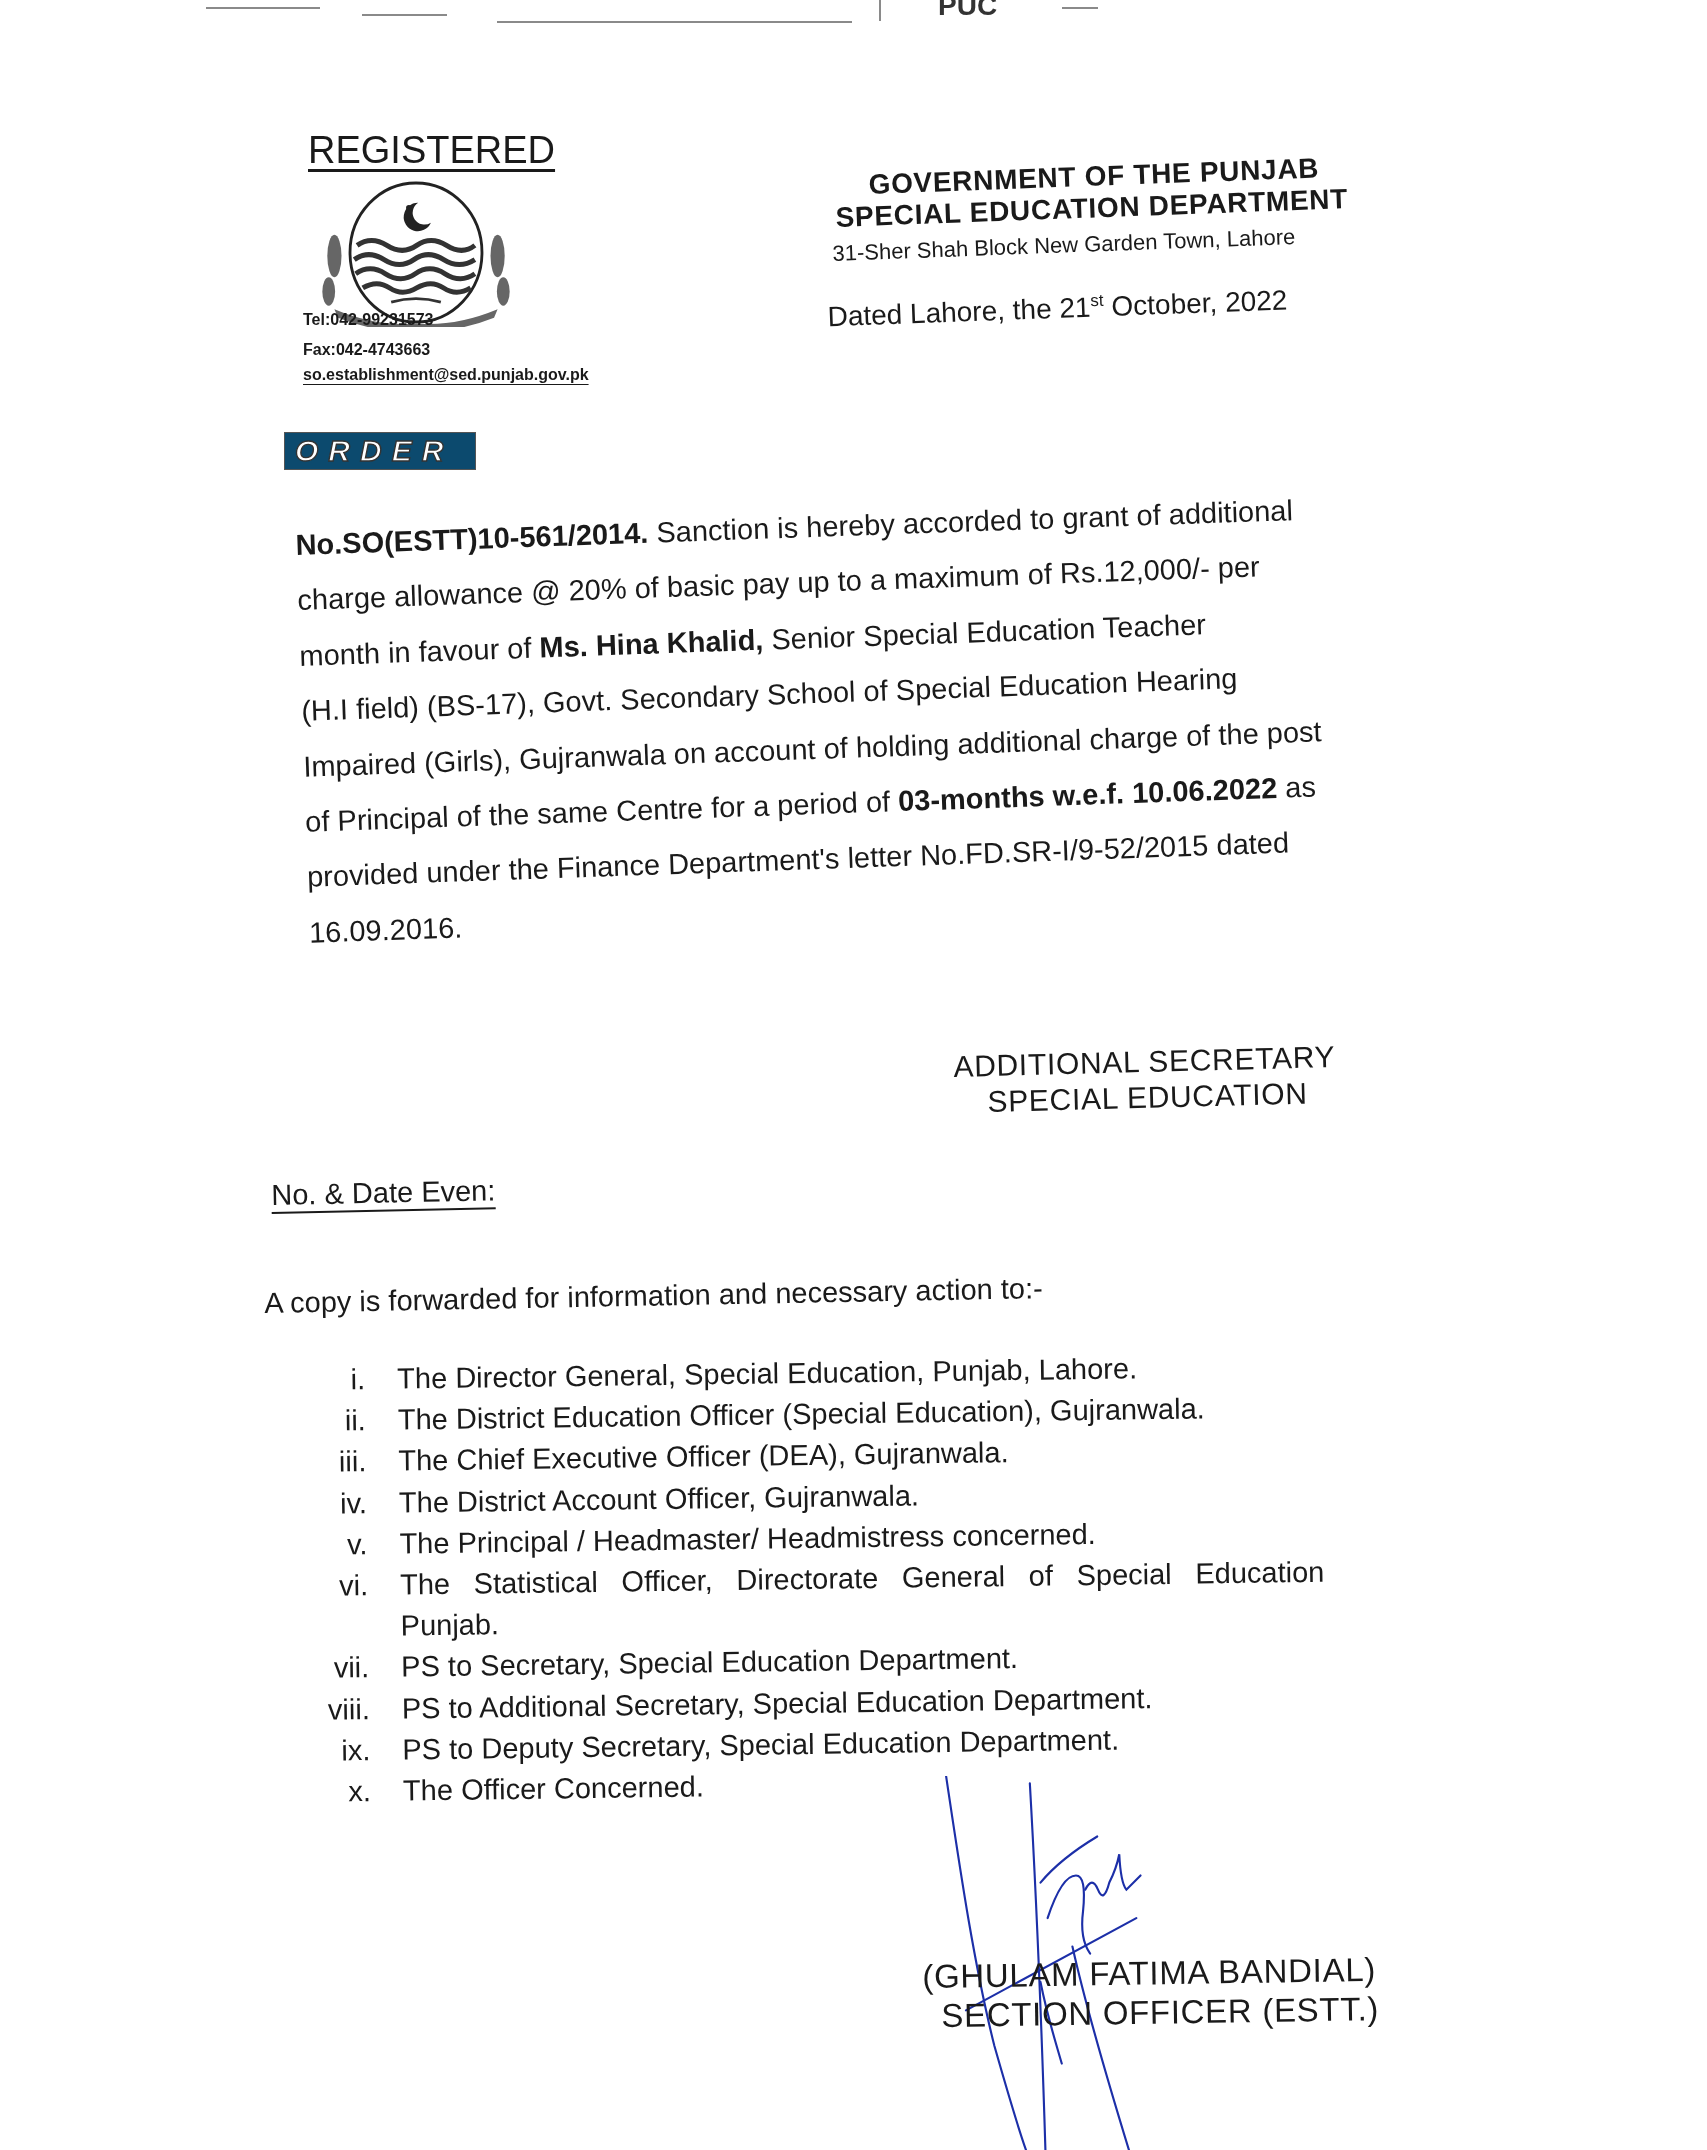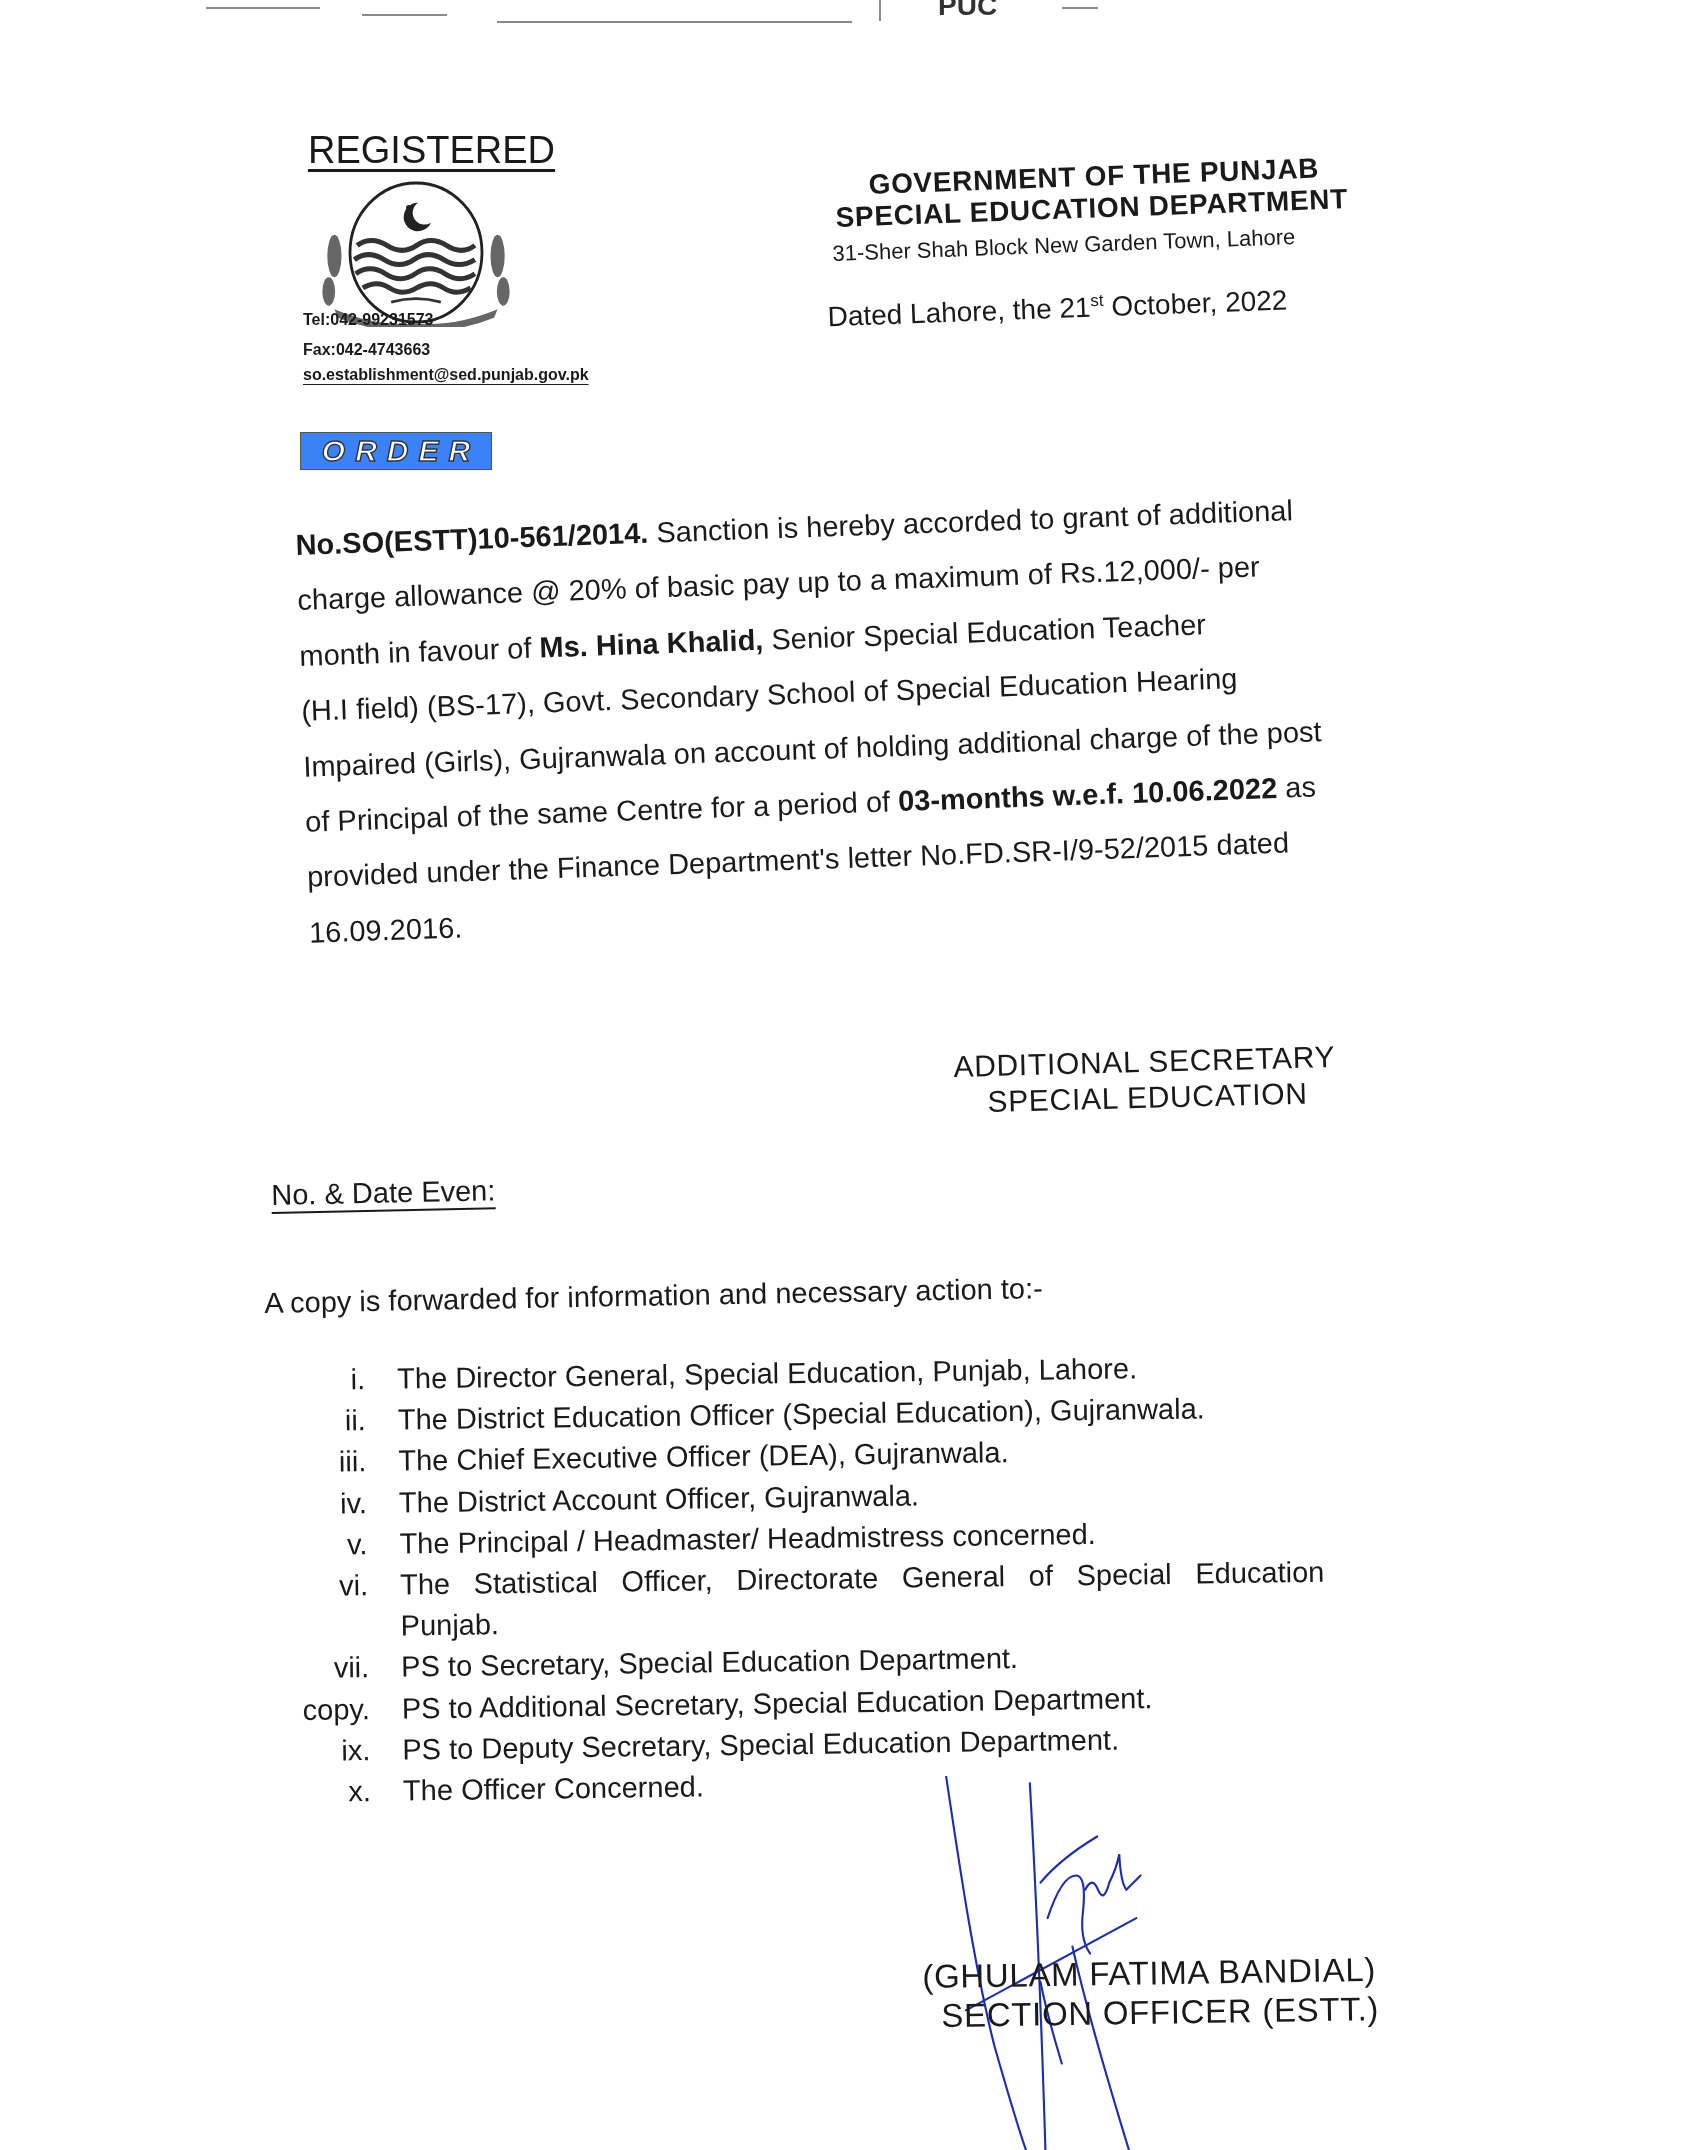--- a/index.html
+++ b/index.html
@@ -17,22 +17,22 @@
   .contact.fax { top:341px; }
   .contact.email { top:366px; text-decoration:underline; text-underline-offset:4.3px; }
 
   .head { transform-origin:left top; transform:rotate(-2.1deg); }
   .gov { left:868px; top:169px; font-size:28px; font-weight:bold; letter-spacing:0.7px; }
   .dept { left:835px; top:202px; font-size:28px; font-weight:bold; letter-spacing:0.7px; }
   .addr { left:832px; top:241px; font-size:22px; }
   .dated { left:827px; top:301px; font-size:28px; }
   .dated sup { font-size:17px; }
 
-  .order-badge { left:300px; top:432px; width:190px; height:36px; background:#3b82f6;
-                 border:1.4px solid #555; display:flex; align-items:center; justify-content:center; }
+  .order-badge { left:284px; top:432px; width:190px; height:36px; background:#0c4a6e;
+                 border:1.4px solid #555; display:flex; align-items:center; }
   .order-badge span { color:#fff; font-size:30px; font-weight:bold; font-style:italic; letter-spacing:10px;
                       -webkit-text-stroke:1.4px #333; padding-left:10px; }
 
   .para { left:295px; top:529px; width:1172px; transform-origin:left top; transform:rotate(-2.0deg); }
   .para .line { position:absolute; left:0; font-size:29px; display:flex; justify-content:space-between; width:1172px; }
   .para .line.last { justify-content:flex-start; }
   .para b { font-weight:bold; }
 
   .sig-block { transform-origin:left top; transform:rotate(-1.5deg); font-size:30px; letter-spacing:0.7px; }
   .addl-sec { left:953px; top:1050px; }
@@ -158,21 +158,21 @@
       <span class="txt" style="word-spacing:15.6px;">The Statistical Officer, Directorate General of Special Education</span>
     </div>
   <div class="item" style="top:247px;">
       <span class="txt">Punjab.</span>
     </div>
   <div class="item" style="top:288px;">
       <span class="num">vii.</span>
       <span class="txt">PS to Secretary, Special Education Department.</span>
     </div>
   <div class="item" style="top:330px;">
-      <span class="num">copy.</span>
+      <span class="num">viii.</span>
       <span class="txt">PS to Additional Secretary, Special Education Department.</span>
     </div>
   <div class="item" style="top:371px;">
       <span class="num">ix.</span>
       <span class="txt">PS to Deputy Secretary, Special Education Department.</span>
     </div>
   <div class="item" style="top:412px;">
       <span class="num">x.</span>
       <span class="txt">The Officer Concerned.</span>
     </div>

